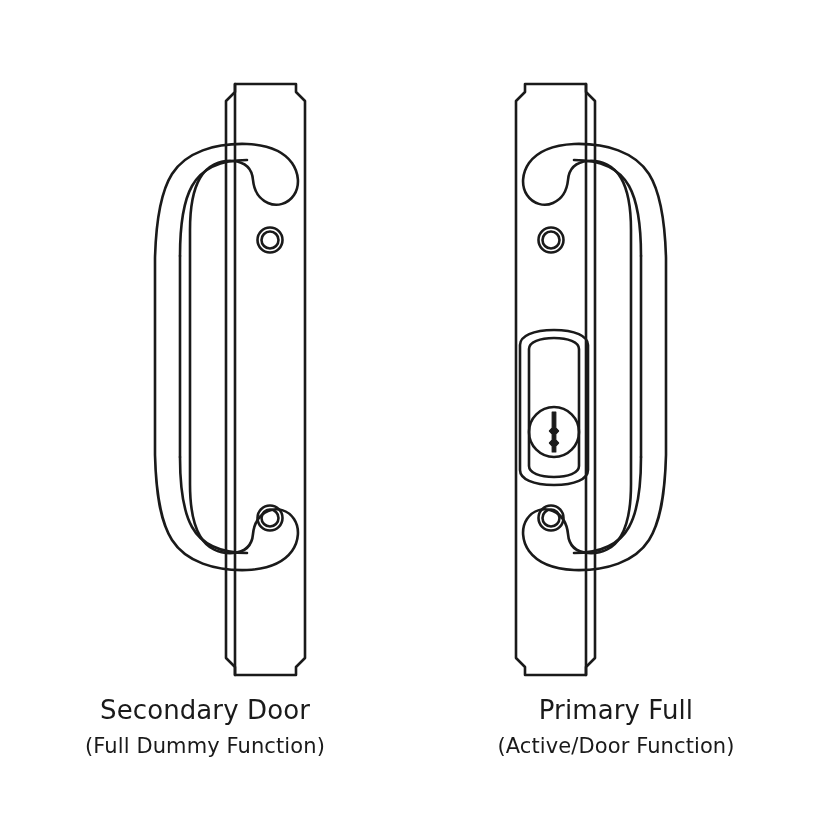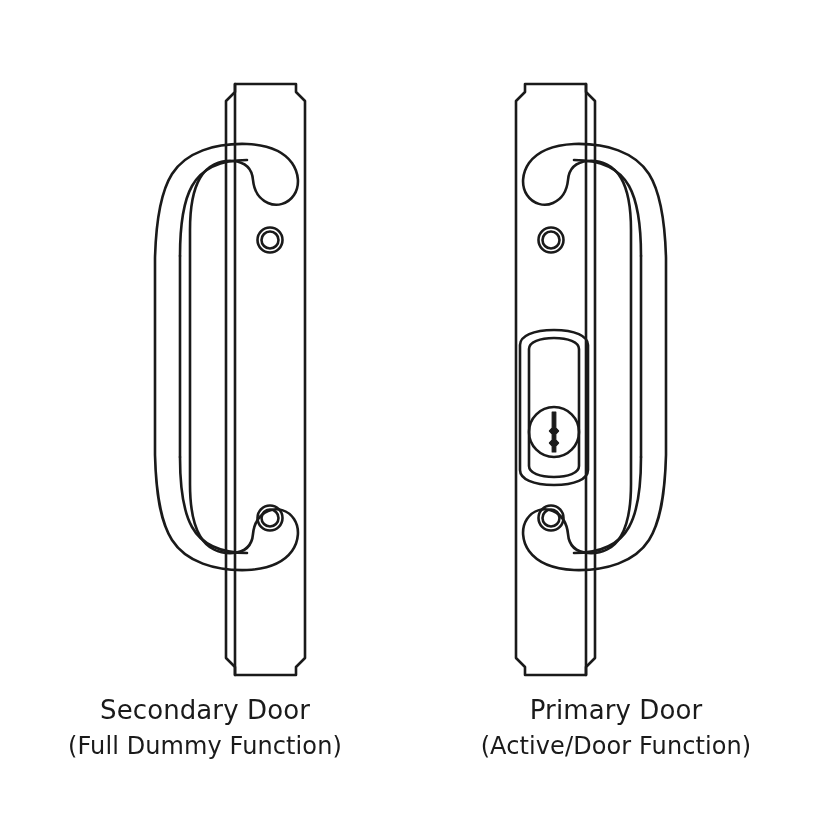--- a/index.html
+++ b/index.html
@@ -47,21 +47,21 @@
 
   .caption-line1 {
     display: block;
     font-size: 26px;
     line-height: 36px;
     letter-spacing: 0.1px;
     white-space: nowrap;
   }
   .caption-line2 {
     display: block;
-    font-size: 24px;
+    font-size: 21px;
     line-height: 36px;
     letter-spacing: 0.1px;
     white-space: nowrap;
   }
 </style>
 </head>
 <body>
 
 <div id="page">
 
@@ -236,17 +236,17 @@
                  L 141.2 440
                  L 141.2 434
                  L 138.4 431
                  L 141.2 428
                  Z"></path>
       </g>
     </svg>
   </div>
 
   <div class="caption" id="caption-primary">
-    <span class="caption-line1">Primary Door</span>
+    <span class="caption-line1">Primary Full</span>
     <span class="caption-line2">(Active/Door Function)</span>
   </div>
 
 </div>
 
 </body></html>

